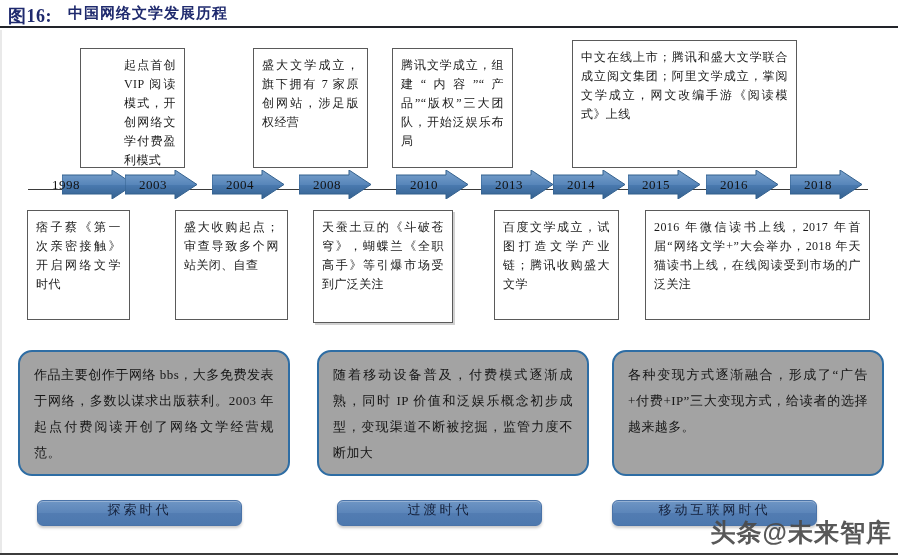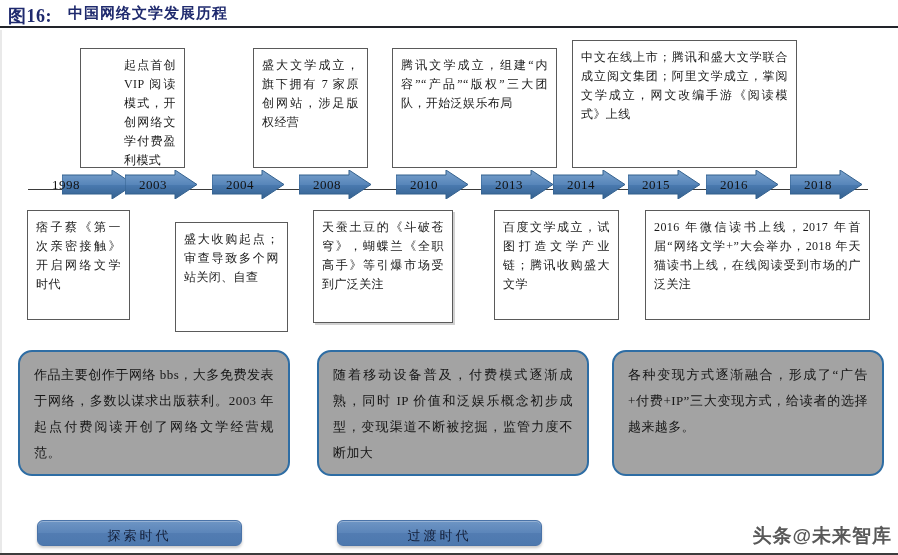--- a/index.html
+++ b/index.html
@@ -70,33 +70,32 @@
   }
 
   
   .pill{
     position:absolute;
     height:26px;
     border-radius:6px;
     background:linear-gradient(to bottom,#6e95c4 0%,#5c86ba 48%,#527cb2 52%,#4c78ae 100%);
     border:1px solid #4a73a8;
     box-shadow:0 2px 3px rgba(0,0,0,.22), inset 0 1px 0 rgba(255,255,255,.28);
-    display:flex;align-items:flex-end;justify-content:center;
+    display:flex;align-items:flex-start;justify-content:center;
     color:#14203a;
     font-family:"Liberation Serif","DejaVu Serif",serif;
     font-size:13px;letter-spacing:3px;
     box-sizing:border-box;
-    margin-top:20px;
   }
 
   
   .watermark{
     position:absolute;right:6px;bottom:6px;
     font-family:"Liberation Sans","DejaVu Sans",sans-serif;
-    font-size:19px;font-weight:bold;color:#4a4a4a;
+    font-size:25px;font-weight:bold;color:#4a4a4a;
     letter-spacing:1px;opacity:.92;white-space:nowrap;
   }
   .bottom-rule{position:absolute;left:0;bottom:0;width:898px;height:2px;background:#3c3c3c;}
   .side-rule{position:absolute;left:0;top:30px;width:2px;height:525px;background:#e9e9e9;}
 </style>
 </head>
 <body>
 
 <div class="page">
 
@@ -108,21 +107,21 @@
   <div class="side-rule"></div>
 
   <div class="ebox" style="left:80px;top:48px;width:105px;height:120px;padding-left:43px;">
     <span>起点首创 VIP 阅读模式，开创网络文学付费盈利模式</span>
   </div>
 
   <div class="ebox" style="left:253px;top:48px;width:115px;height:120px;">
     <span>盛大文学成立，旗下拥有 7 家原创网站，涉足版权经营</span>
   </div>
 
-  <div class="ebox" style="left:392px;top:48px;width:165px;height:120px;">
+  <div class="ebox" style="left:392px;top:48px;width:121px;height:120px;">
     <span>腾讯文学成立，组建“内容”“产品”“版权”三大团队，开始泛娱乐布局</span>
   </div>
 
   <div class="ebox" style="left:572px;top:40px;width:225px;height:128px;">
     <span>中文在线上市；腾讯和盛大文学联合成立阅文集团；阿里文学成立，掌阅文学成立，网文改编手游《阅读模式》上线</span>
   </div>
 
   <div class="timeline">
     <div class="tl-line"></div>
 
@@ -202,21 +201,21 @@
         <path d="M0 5 H50 V0 L72 14.5 L50 29 V24 H0 Z" fill="url(#g1)" stroke="#33608d" stroke-width="1"></path>
       </svg>
       <div class="yr">2018</div>
     </div>
   </div>
 
   <div class="ebox" style="left:27px;top:210px;width:103px;height:110px;">
     <span>痞子蔡《第一次亲密接触》开启网络文学时代</span>
   </div>
 
-  <div class="ebox" style="left:175px;top:210px;width:113px;height:110px;margin-top:12px;">
+  <div class="ebox" style="left:175px;top:210px;width:113px;height:110px;">
     <span>盛大收购起点；审查导致多个网站关闭、自查</span>
   </div>
 
   <div class="ebox sh" style="left:313px;top:210px;width:140px;height:113px;">
     <span>天蚕土豆的《斗破苍穹》，蝴蝶兰《全职高手》等引爆市场受到广泛关注</span>
   </div>
 
   <div class="ebox" style="left:494px;top:210px;width:125px;height:110px;">
     <span>百度文学成立，试图打造文学产业链；腾讯收购盛大文学</span>
   </div>
@@ -238,17 +237,20 @@
   </div>
 
   <div class="pill" style="left:37px;top:500px;width:205px;">
     <span>探索时代</span>
   </div>
 
   <div class="pill" style="left:337px;top:500px;width:205px;">
     <span>过渡时代</span>
   </div>
 
+  <div class="pill" style="left:612px;top:500px;width:205px;">
+    <span>移动互联网时代</span>
+  </div>
 
   <div class="watermark">头条@未来智库</div>
   <div class="bottom-rule"></div>
 
 </div>
 
 </body></html>

